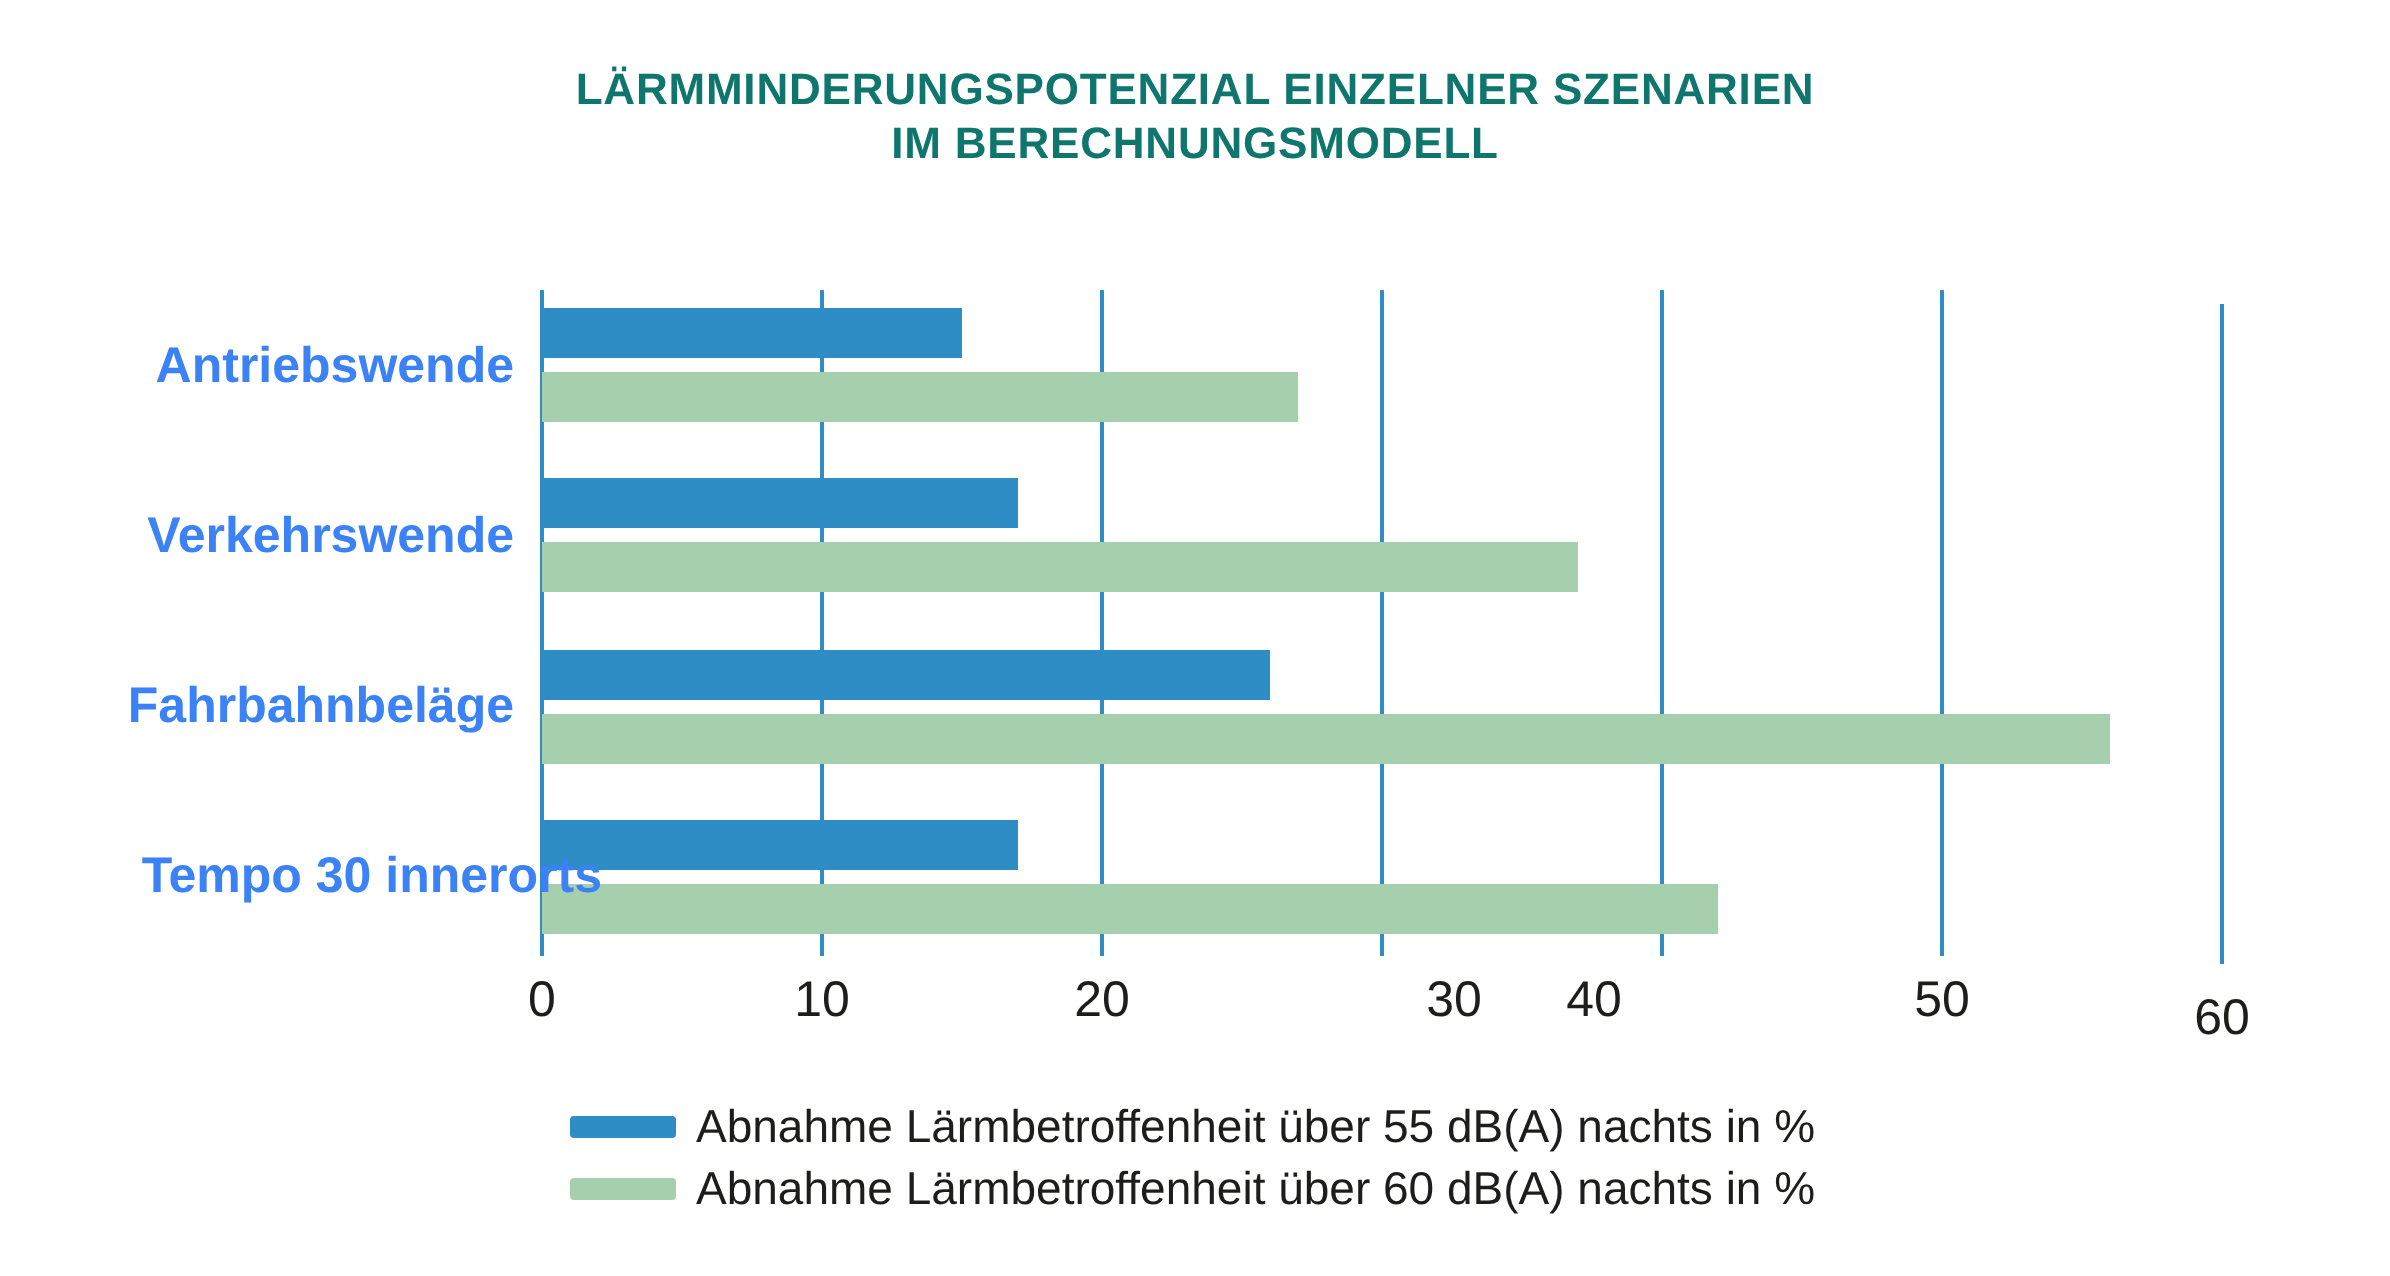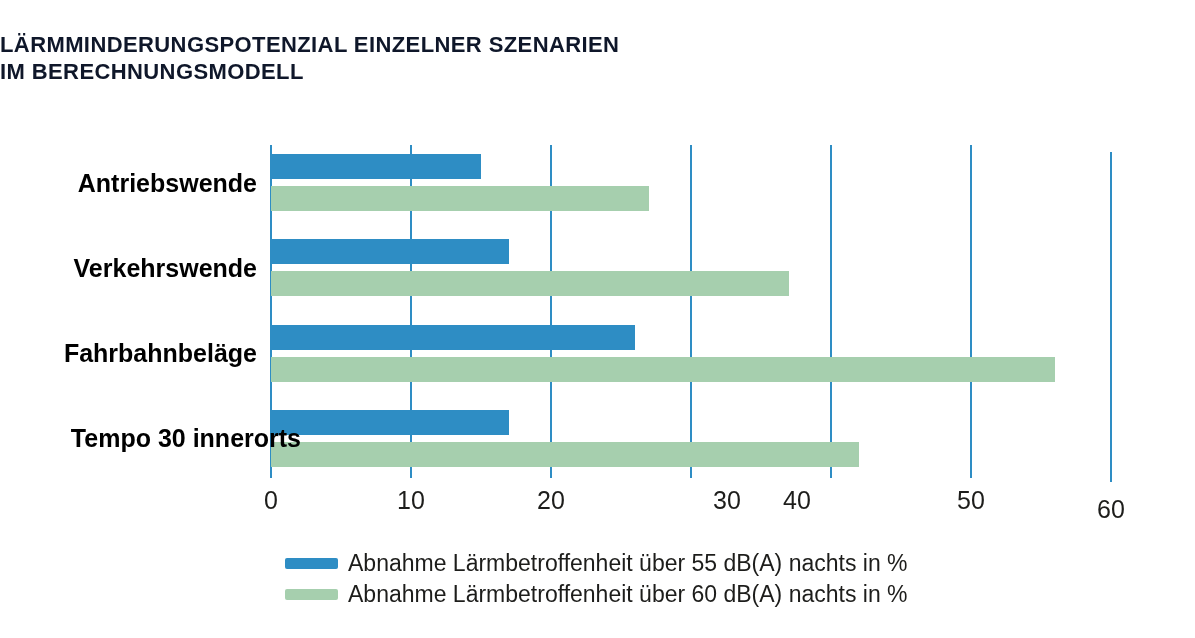--- a/index.html
+++ b/index.html
@@ -9,26 +9,26 @@
     height: 638px;
     background: #ffffff;
     font-family: "Liberation Sans", sans-serif;
     overflow: hidden;
   }
   .title {
     position: absolute;
     top: 31px;
     left: 0;
     width: 100%;
-    text-align: left;
+    text-align: center;
     font-weight: bold;
     font-size: 22px;
     line-height: 27px;
     letter-spacing: 0.4px;
-    color: #0f172a;
+    color: #0f766e;
   }
   .plot {
     position: absolute;
     left: 271px;
     top: 145px;
     width: 840px;
     height: 333px;
   }
   .gridline {
     position: absolute;
@@ -40,21 +40,21 @@
   .gridline.last { top: 7px; height: 330px; }
   .bar { position: absolute; left: 0; height: 25px; }
   .cat-label {
     position: absolute;
     left: 0;
     width: 257px;
     text-align: right;
     font-weight: bold;
     font-size: 25px;
     line-height: 30px;
-    color: #000000;
+    color: #3b82f6;
     white-space: nowrap;
   }
   .x-tick {
     position: absolute;
     top: 486px;
     transform: translateX(-50%);
     font-size: 25px;
     line-height: 28px;
     color: #1d1d1b;
   }

